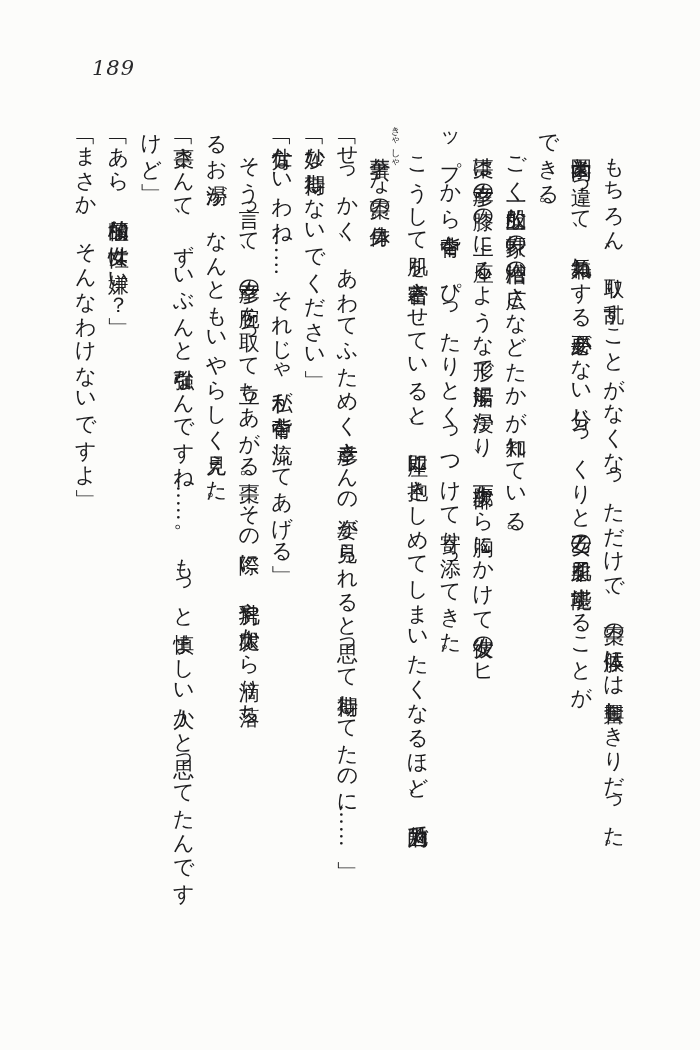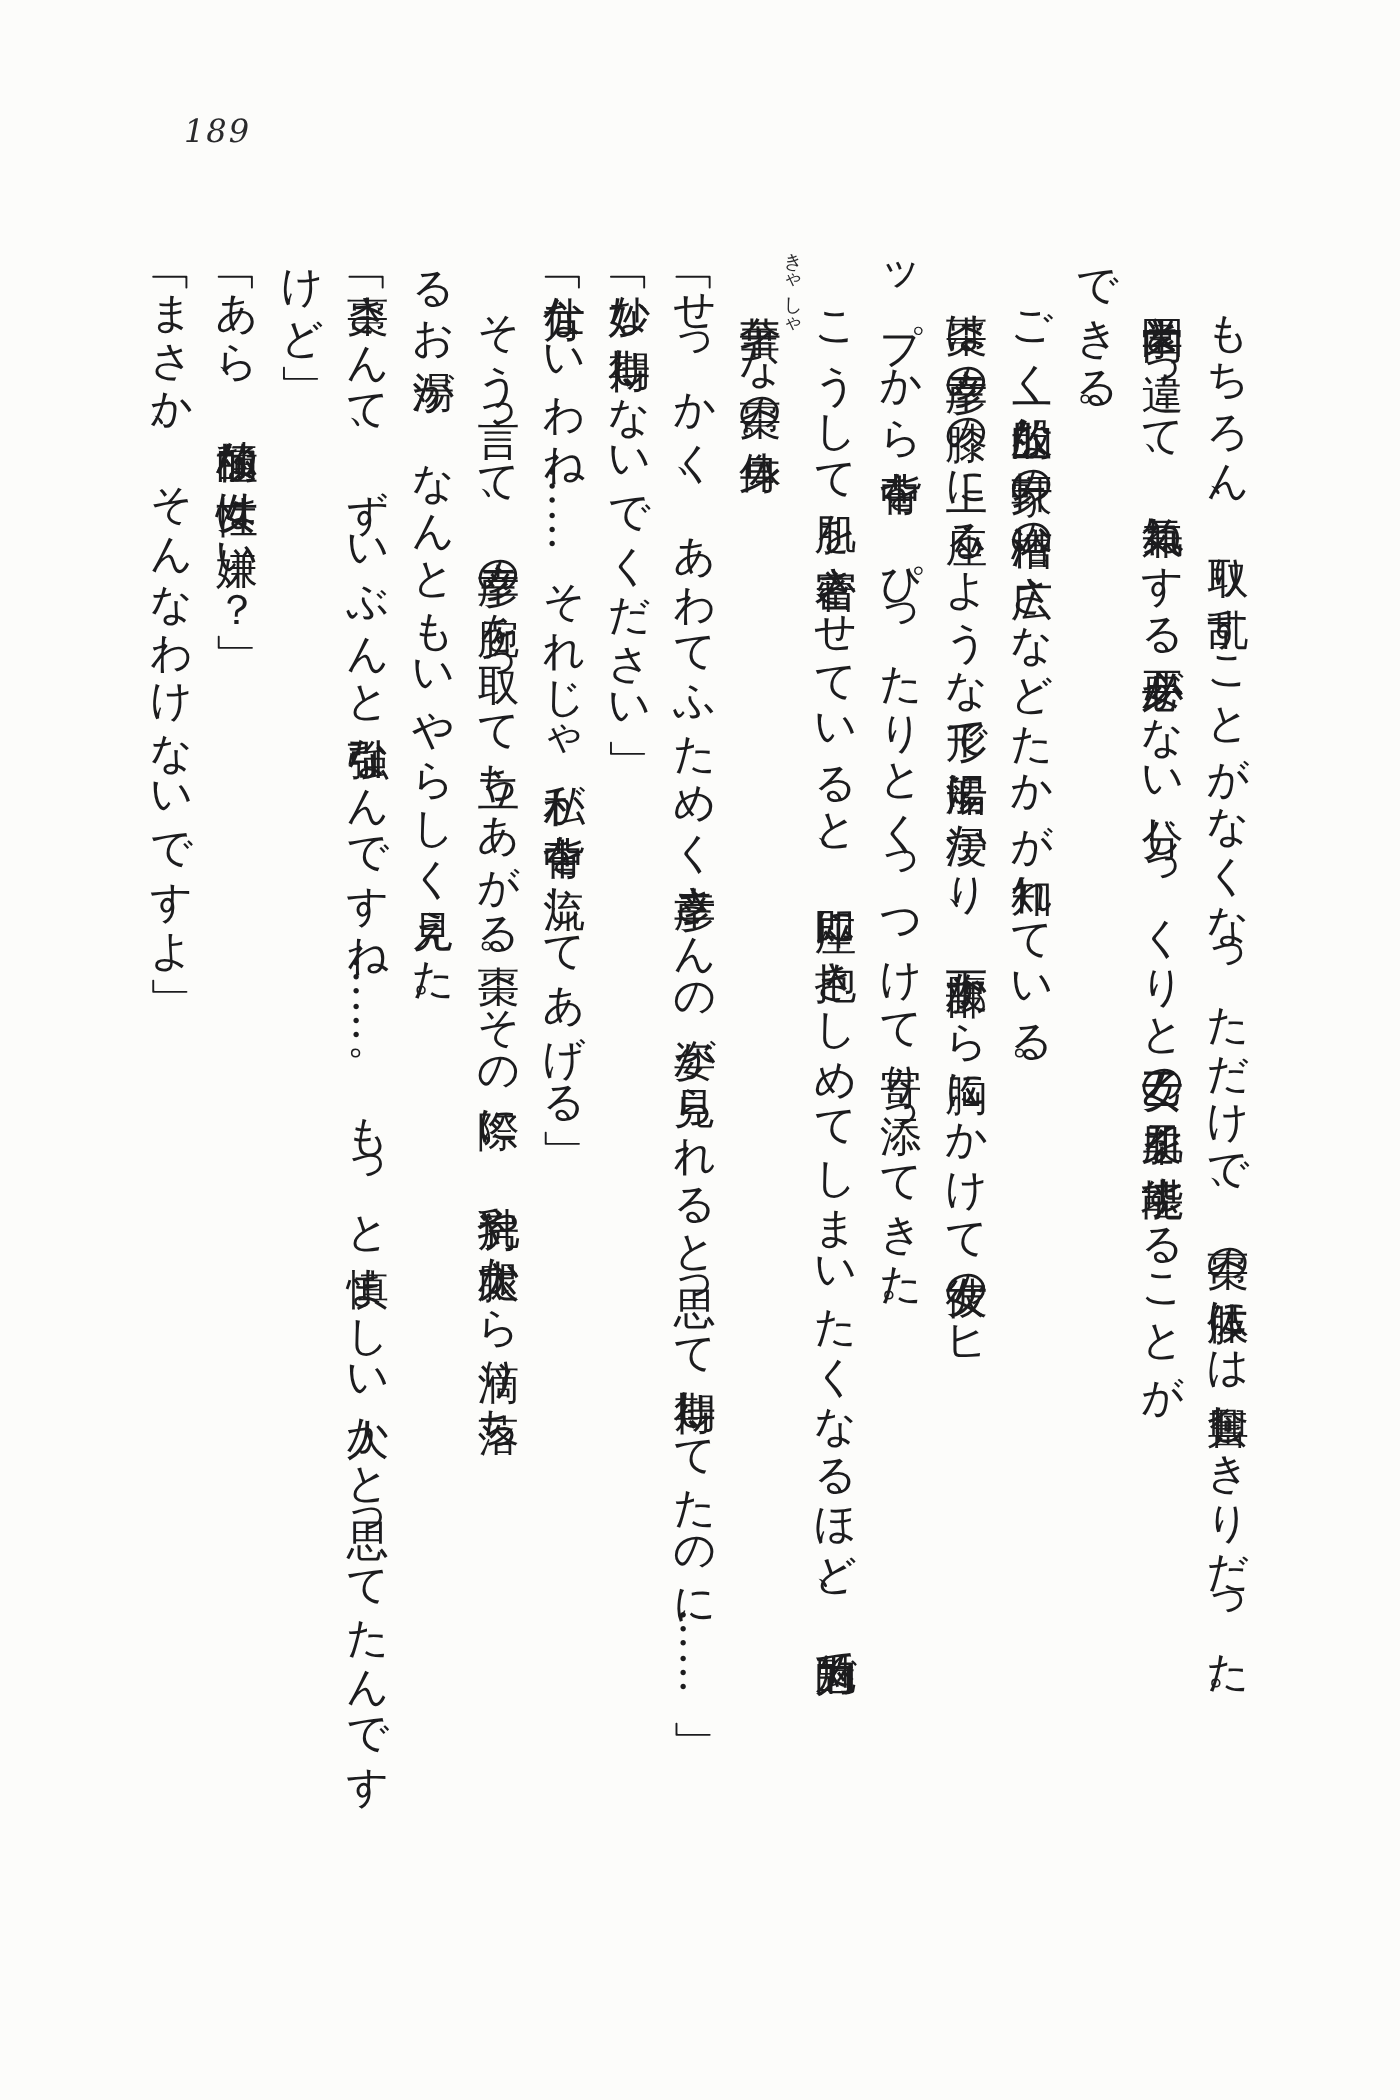--- a/index.html
+++ b/index.html
@@ -13,21 +13,21 @@
     height: 1050px;
     background: #fcfcfa;
     overflow: hidden;
     font-family: "DejaVu Serif", "Liberation Serif", serif;
     color: #1c1c1e;
   }
   .page-number {
     position: absolute;
     top: 56px;
     left: 92px;
-    font-size: 16px;
+    font-size: 21px;
     font-style: italic;
     letter-spacing: 1px;
     color: #2a2a2c;
   }
   .text-block {
     position: absolute;
     top: 120px;
     left: 74px;
     width: 556px;
     height: 836px;

